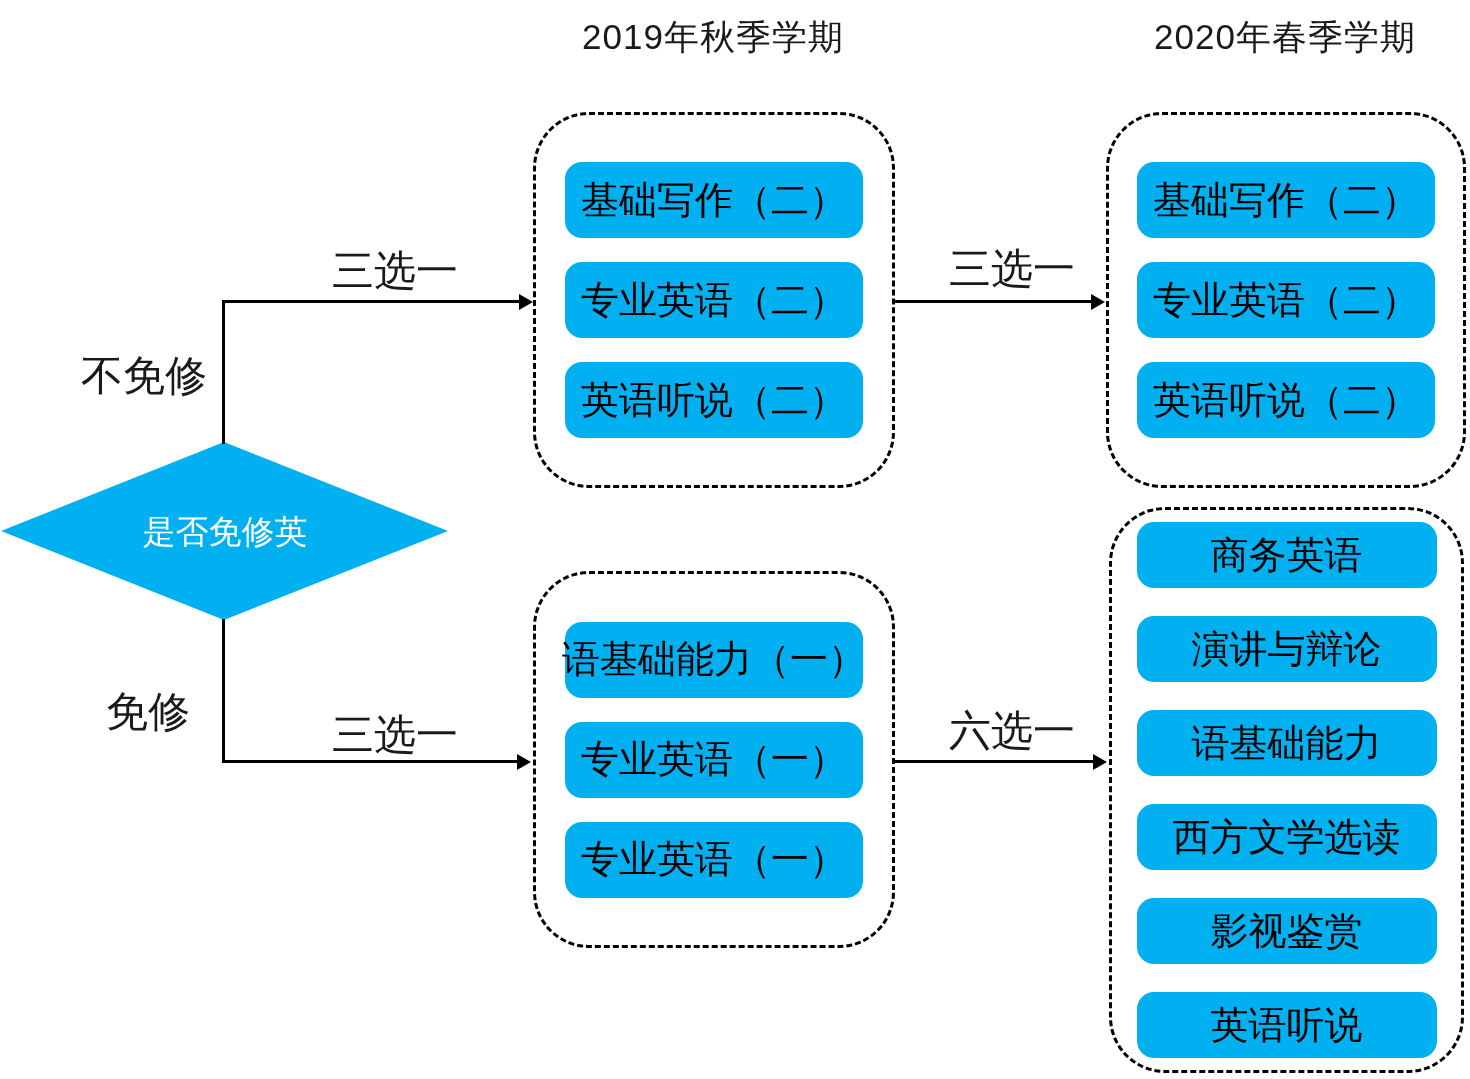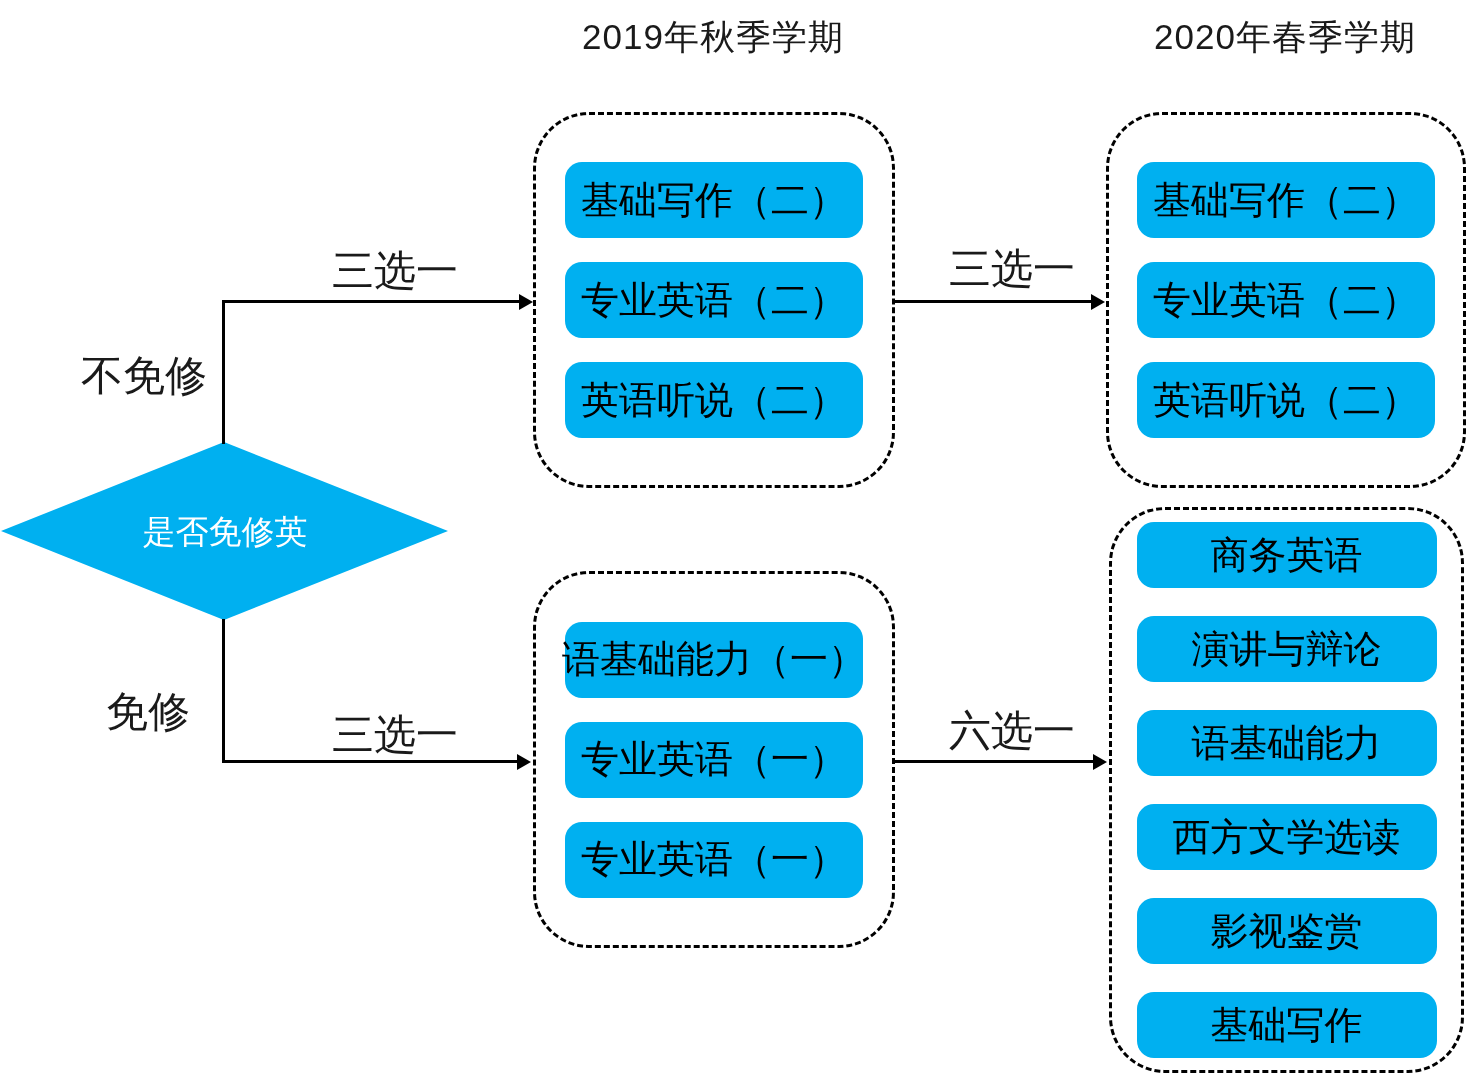--- a/index.html
+++ b/index.html
@@ -162,16 +162,16 @@
     <div class="course">专业英语（一）</div>
     <div class="course">专业英语（一）</div>
   </div>
 
   <div class="group g-spring-elect">
     <div class="course">商务英语</div>
     <div class="course">演讲与辩论</div>
     <div class="course">语基础能力</div>
     <div class="course">西方文学选读</div>
     <div class="course">影视鉴赏</div>
-    <div class="course">基础写作</div>
+    <div class="course">英语听说</div>
   </div>
 
 </div>
 
 </body></html>

